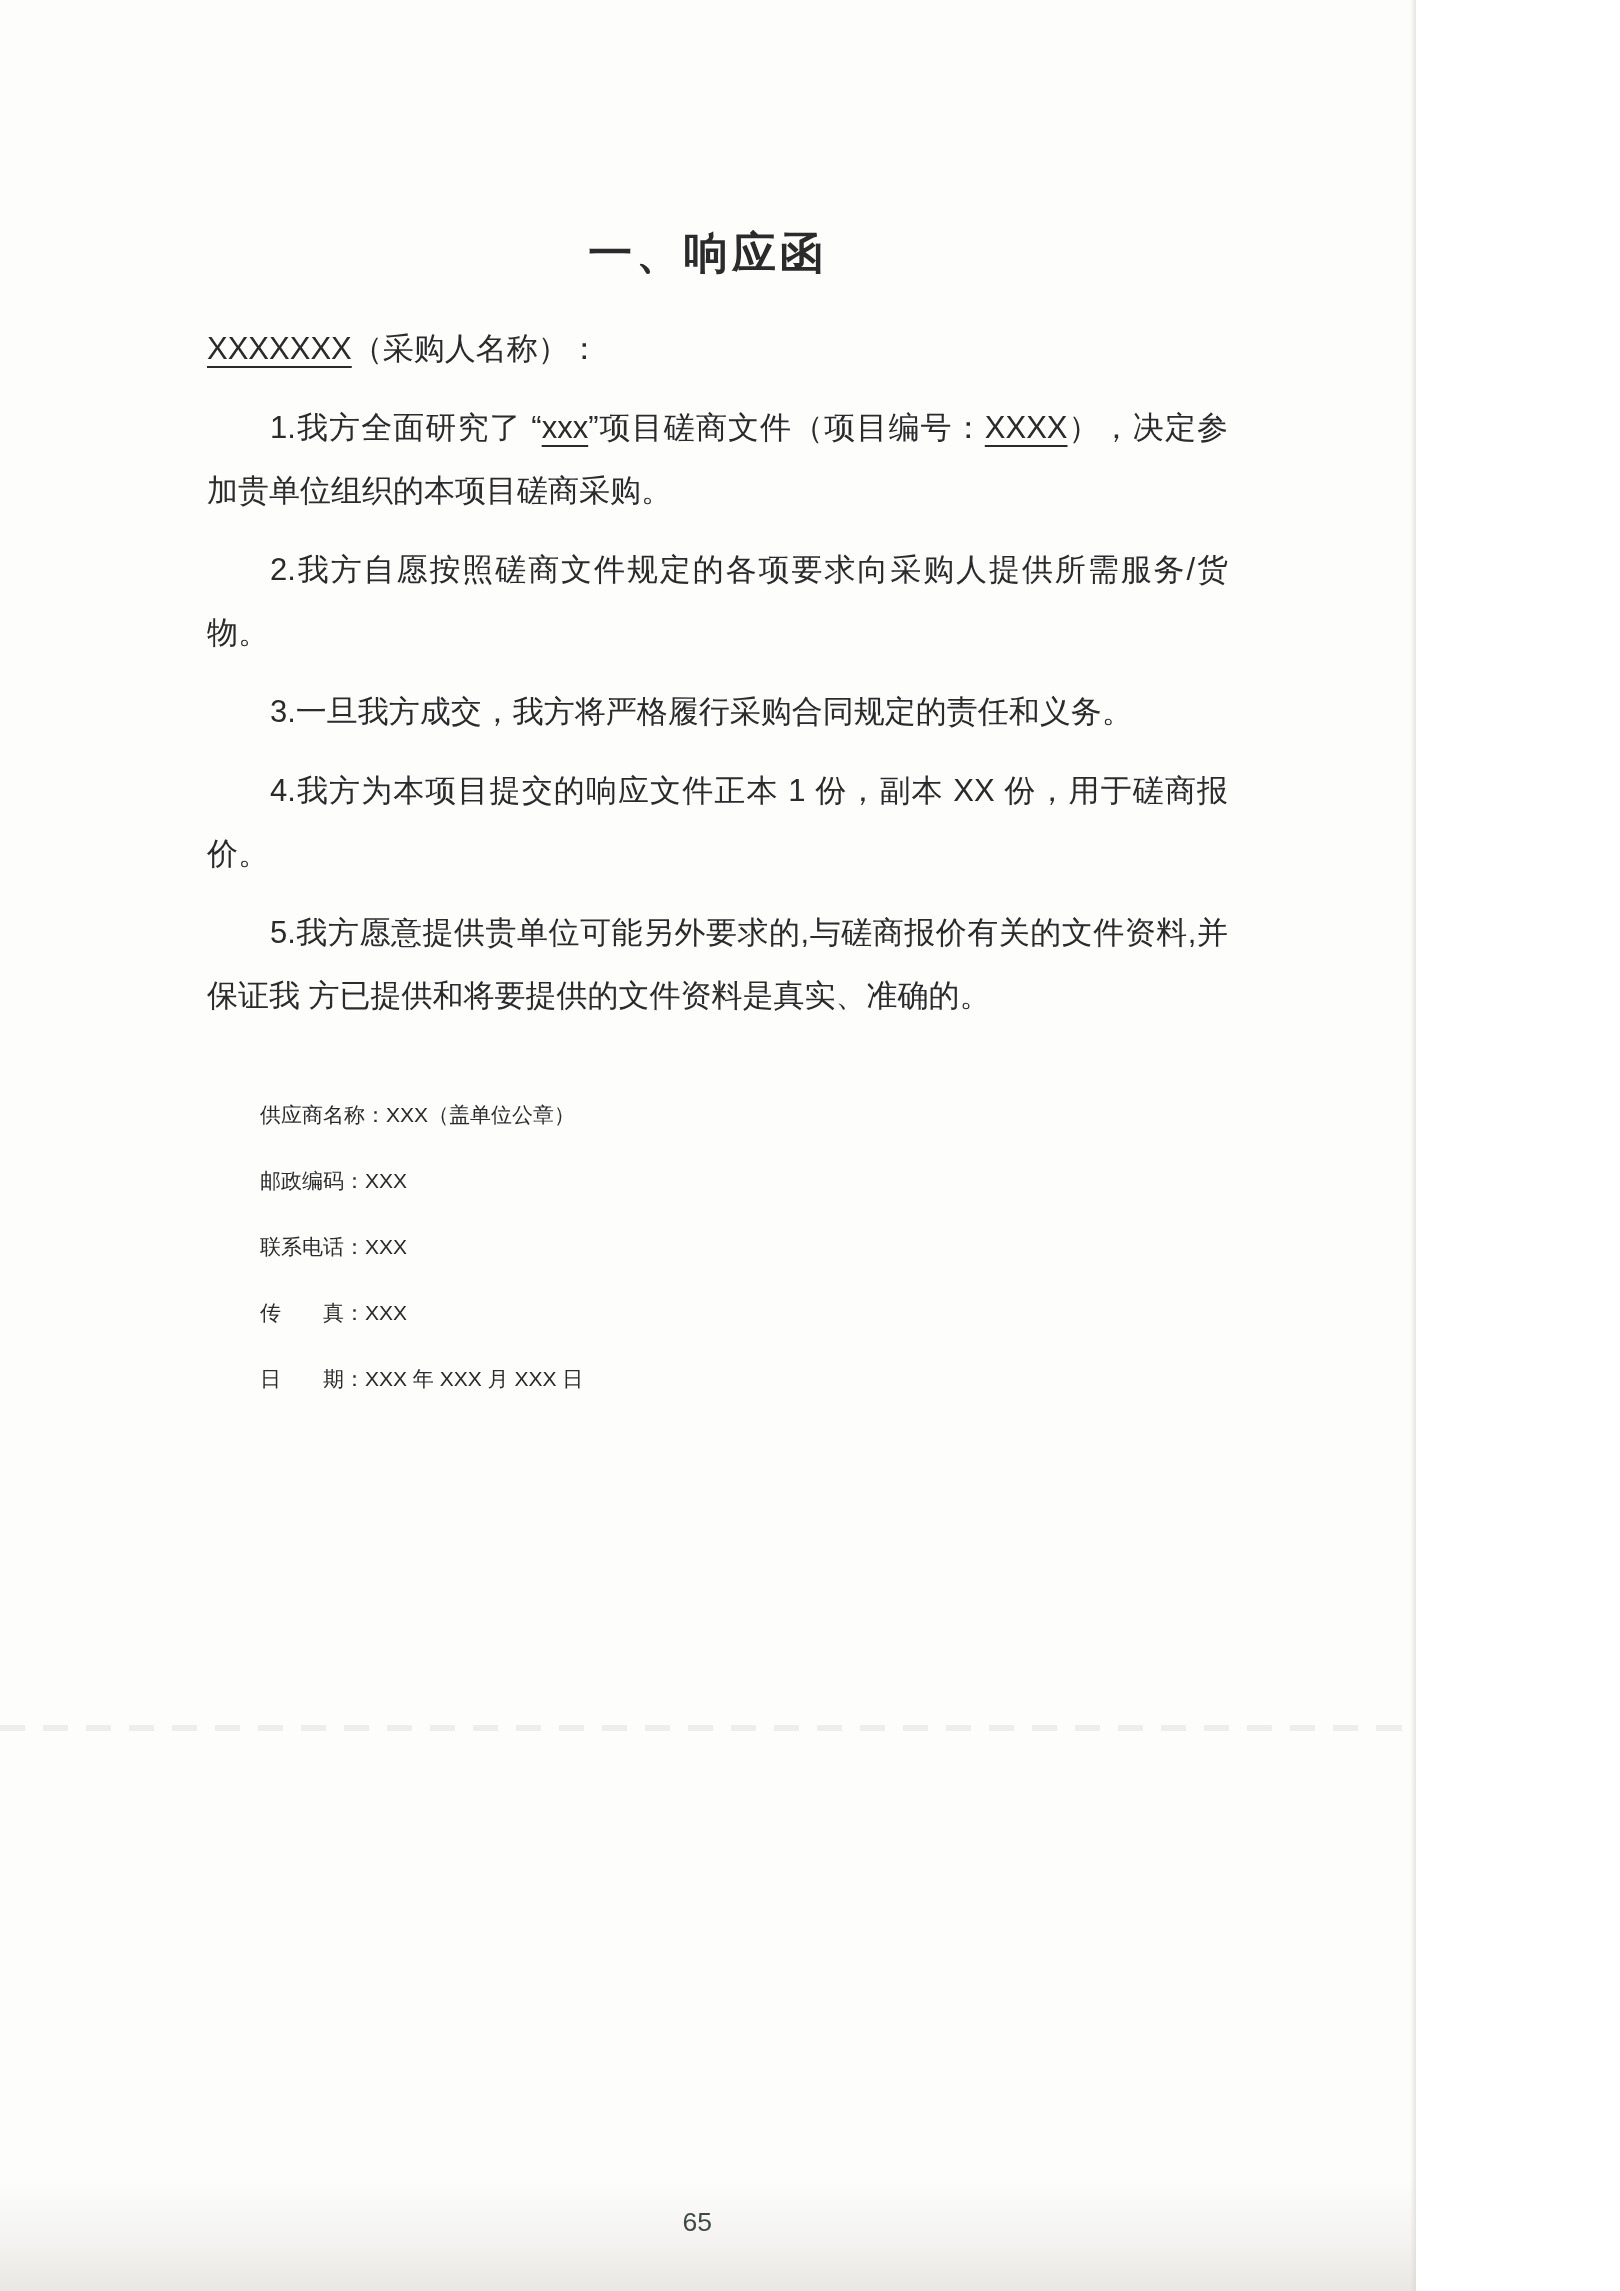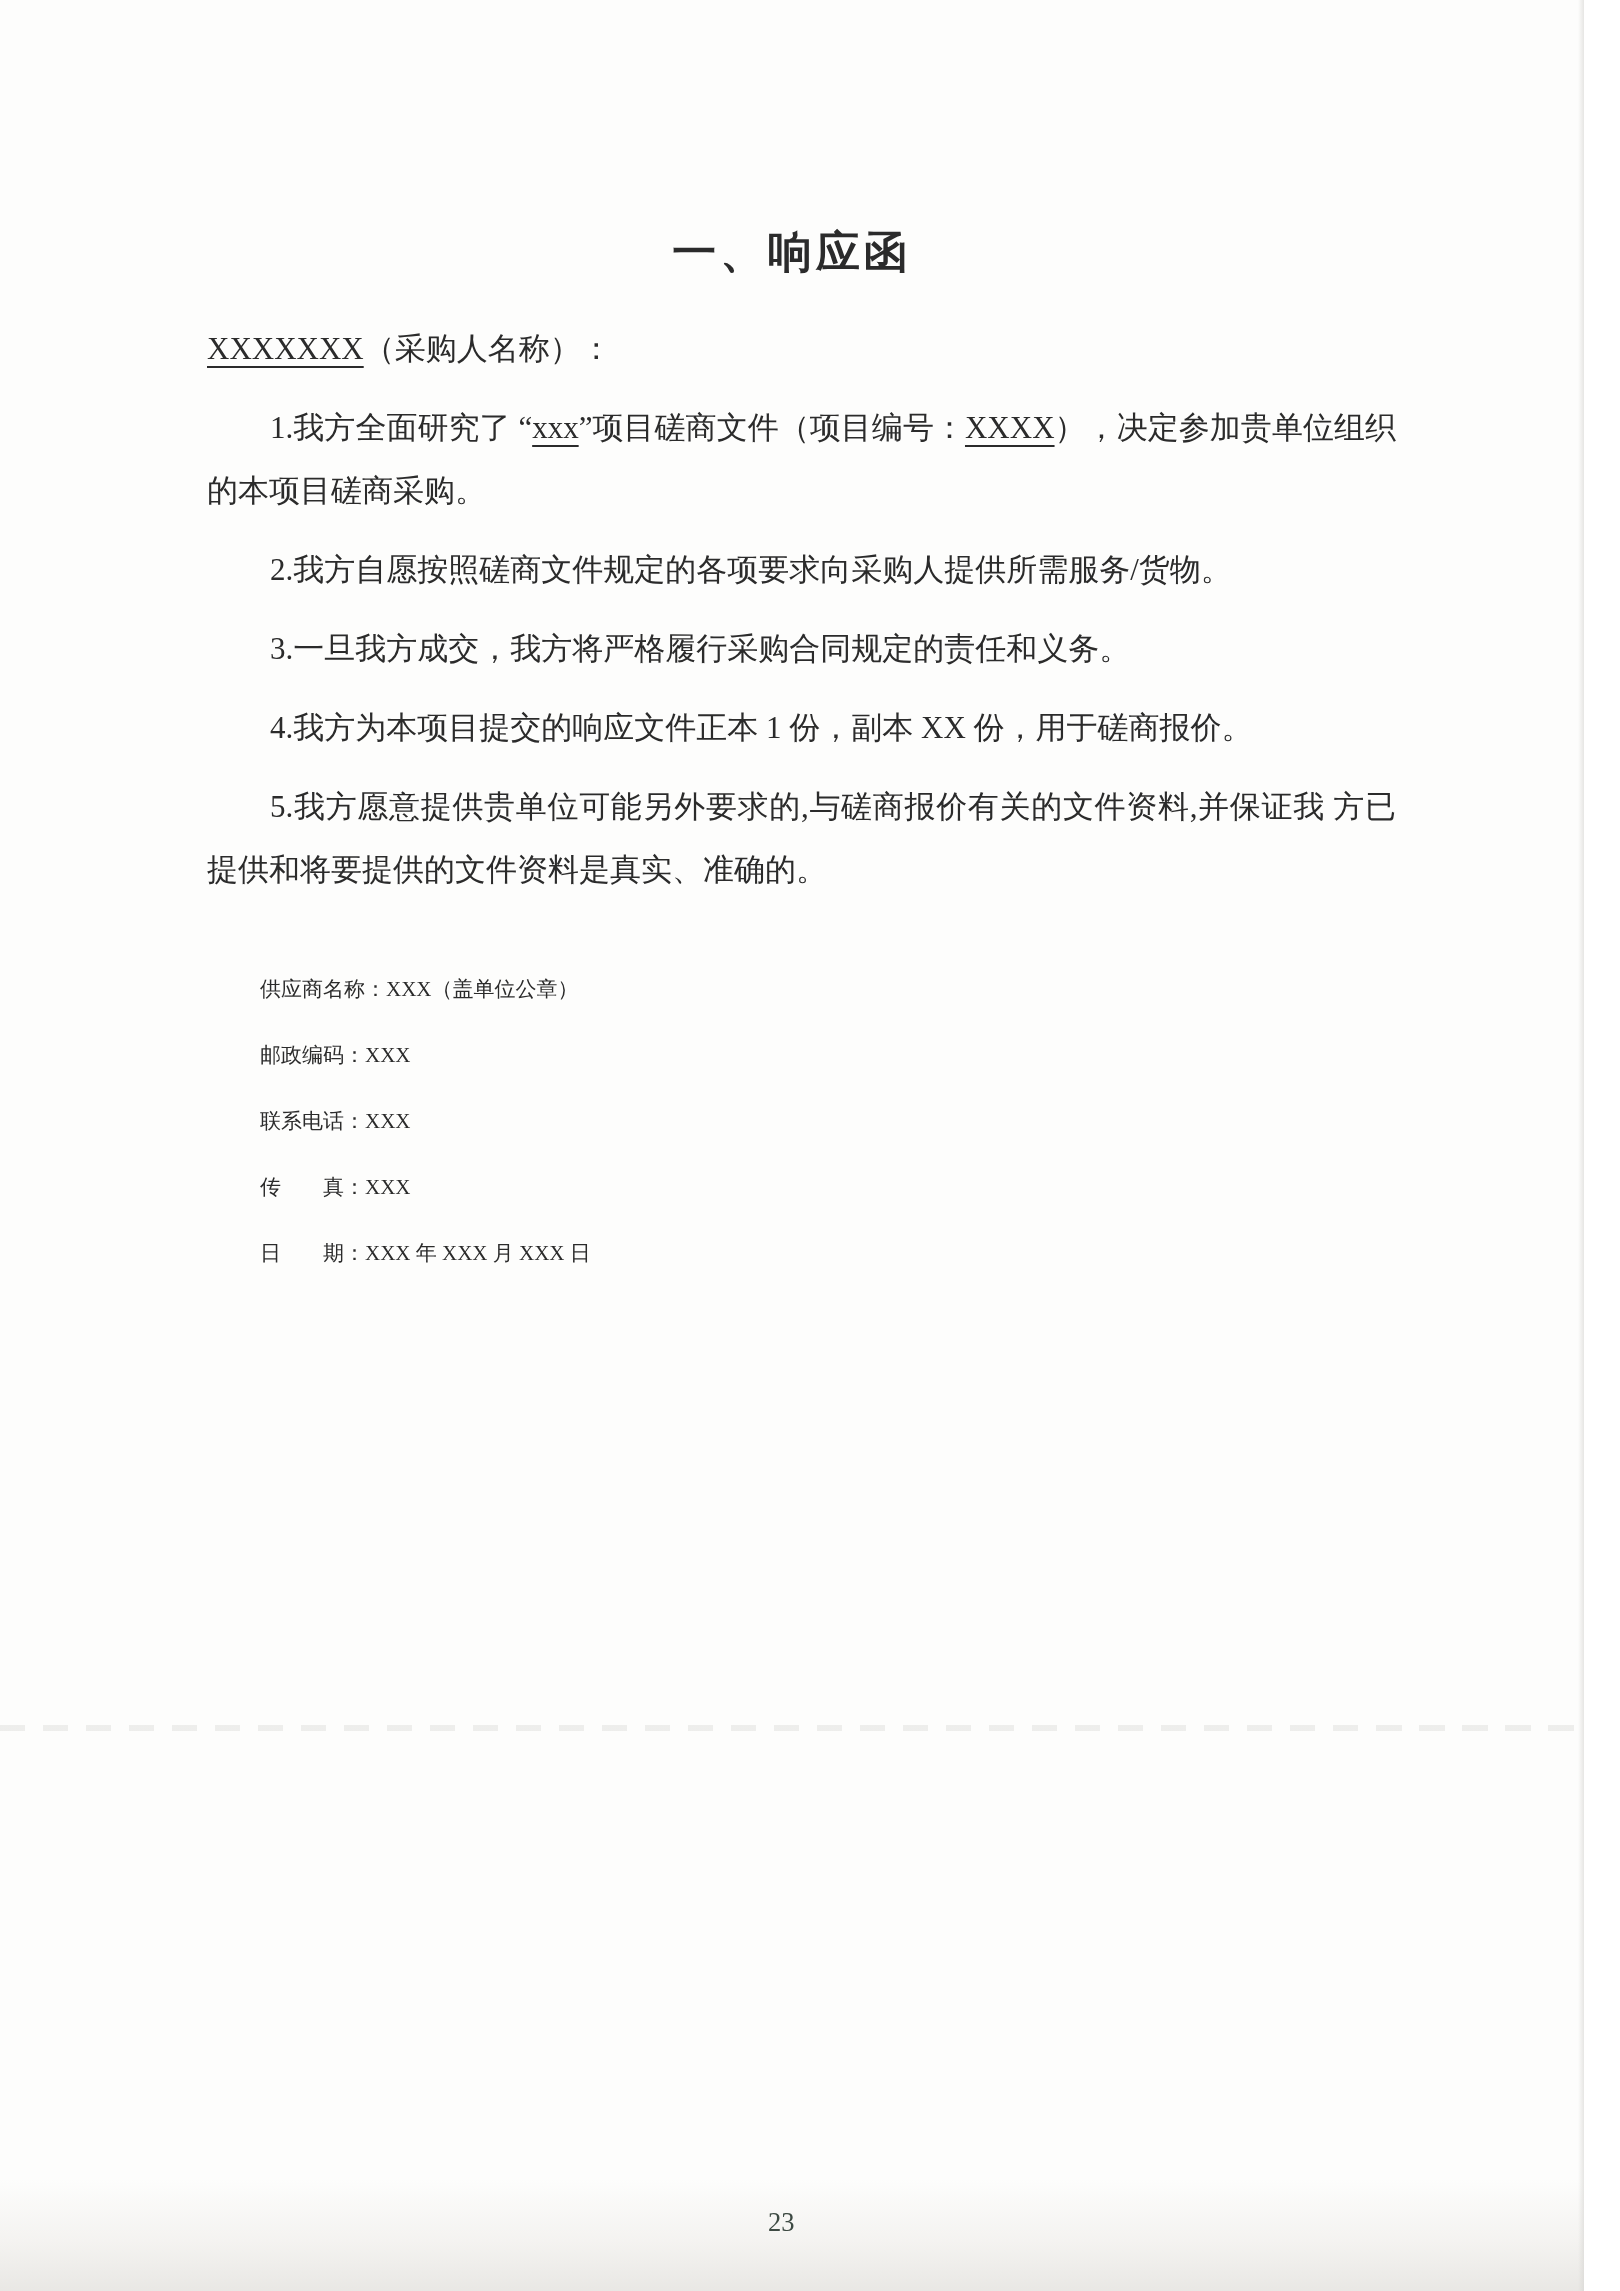--- a/index.html
+++ b/index.html
@@ -1,24 +1,24 @@
 <!DOCTYPE html>
 <html lang="zh" style="--text: #2b2b2b; --page-background: #fdfdfc; --artifact-gray: #ececea; --page-number-color: #3d4a43;"><head>
 <meta charset="utf-8">
 <style>
   html, body { margin: 0; padding: 0; }
   body { width: 1620px; height: 2292px; }
 
   .page {
     position: relative;
-    width: 1584px;
+    width: 1416px;
     height: 2292px;
     background: var(--page-background, #fdfdfc);
     color: var(--text, #2b2b2b);
-    font-family: Liberation Serif, serif;
+    font-family: Liberation Sans, sans-serif;
     overflow: hidden;
   }
 
   .content { position: relative; z-index: 2; }
 
   .title {
     margin: 0;
     padding-top: 223px;
     text-align: center;
     font-size: 44px;
@@ -120,16 +120,16 @@
 
     <div class="signature">
         <div class="sig-line">供应商名称：XXX（盖单位公章）</div>
         <div class="sig-line">邮政编码：XXX</div>
         <div class="sig-line">联系电话：XXX</div>
         <div class="sig-line">传　　真：XXX</div>
         <div class="sig-line">日　　期：XXX 年 XXX 月 XXX 日</div>
       </div>
   </div>
 
-  <div class="page-number">23</div>
+  <div class="page-number">65</div>
 
 </div>
 
 
 </body></html>

